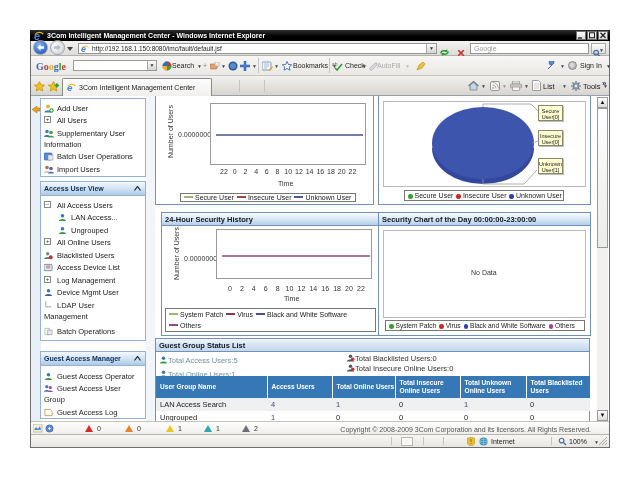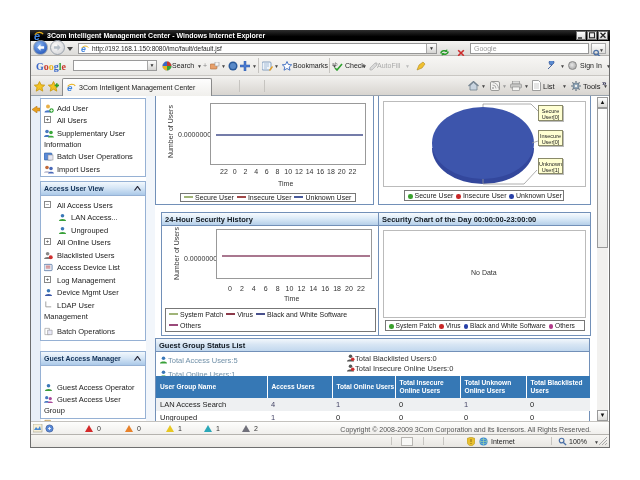--- a/index.html
+++ b/index.html
@@ -302,21 +302,21 @@
             <path d="M1 1h5v7H1z" fill="#fff" stroke="#888" stroke-width=".6"></path>
             <path d="M4 3h5v5H4z" fill="#e8e8f8" stroke="#888" stroke-width=".6"></path>
           </svg>Batch Operations</div>
     </div>
   </div>
 
   <div class="a sp" id="sp3" style="left:40px;top:351px;width:106px;height:68px">
     <div class="sph">Guest Access Manager<svg style="position:absolute;right:4px;top:4px" width="7" height="5" viewBox="0 0 7 5">
           <path d="M.5 4.5 3.5.5l3 4" fill="none" stroke="#223" stroke-width="1.2"></path>
         </svg></div>
-    <div style="position:absolute;left:0;top:29px;right:0">
+    <div style="position:absolute;left:0;top:18px;right:0">
       <div class="ti"><svg width="9" height="9" viewBox="0 0 10 9">
             <circle cx="5" cy="2.5" r="2" fill="#3a78b8"></circle>
             <path d="M1 8.5c0-3 8-3 8 0z" fill="#3a9a3a"></path>
           </svg>Guest Access Operator</div>
       <div class="ti"><svg width="9" height="9" viewBox="0 0 10 9">
             <circle cx="3" cy="2.5" r="1.8" fill="#4878c0"></circle>
             <path d="M0 8c0-2.6 6-2.6 6 0z" fill="#4878c0"></path>
             <circle cx="7" cy="3.5" r="1.8" fill="#a84a9a"></circle>
             <path d="M4 8.5c0-2.4 6-2.4 6 0z" fill="#a84a9a"></path>
           </svg>Guest Access User<br>Group</div>

